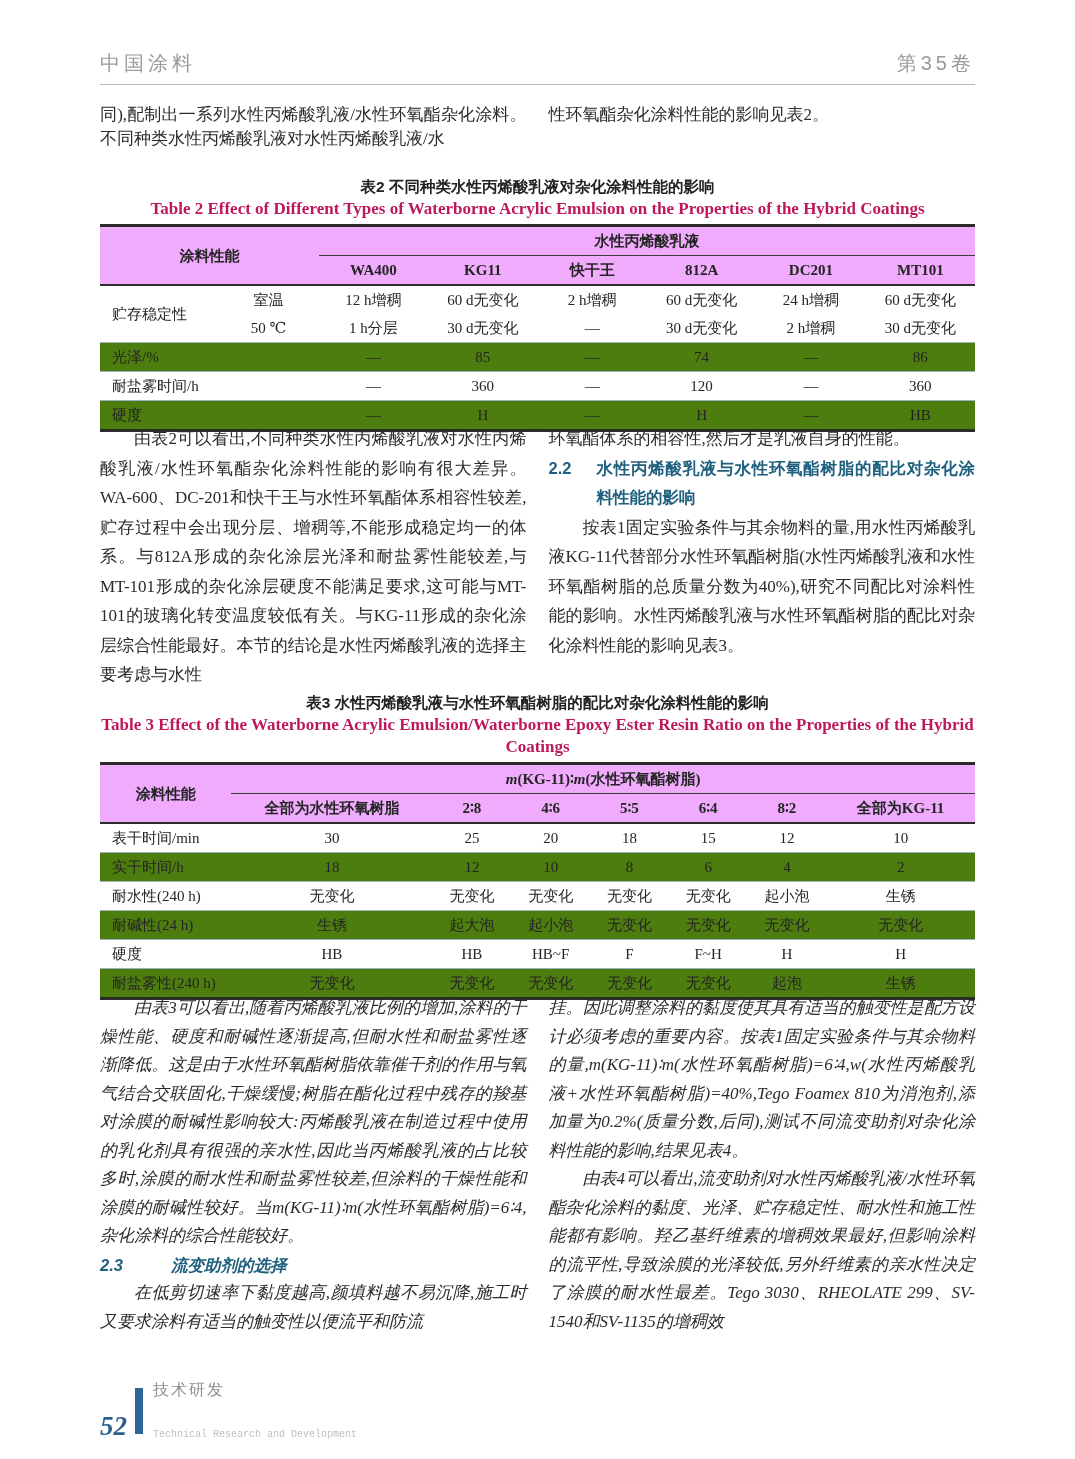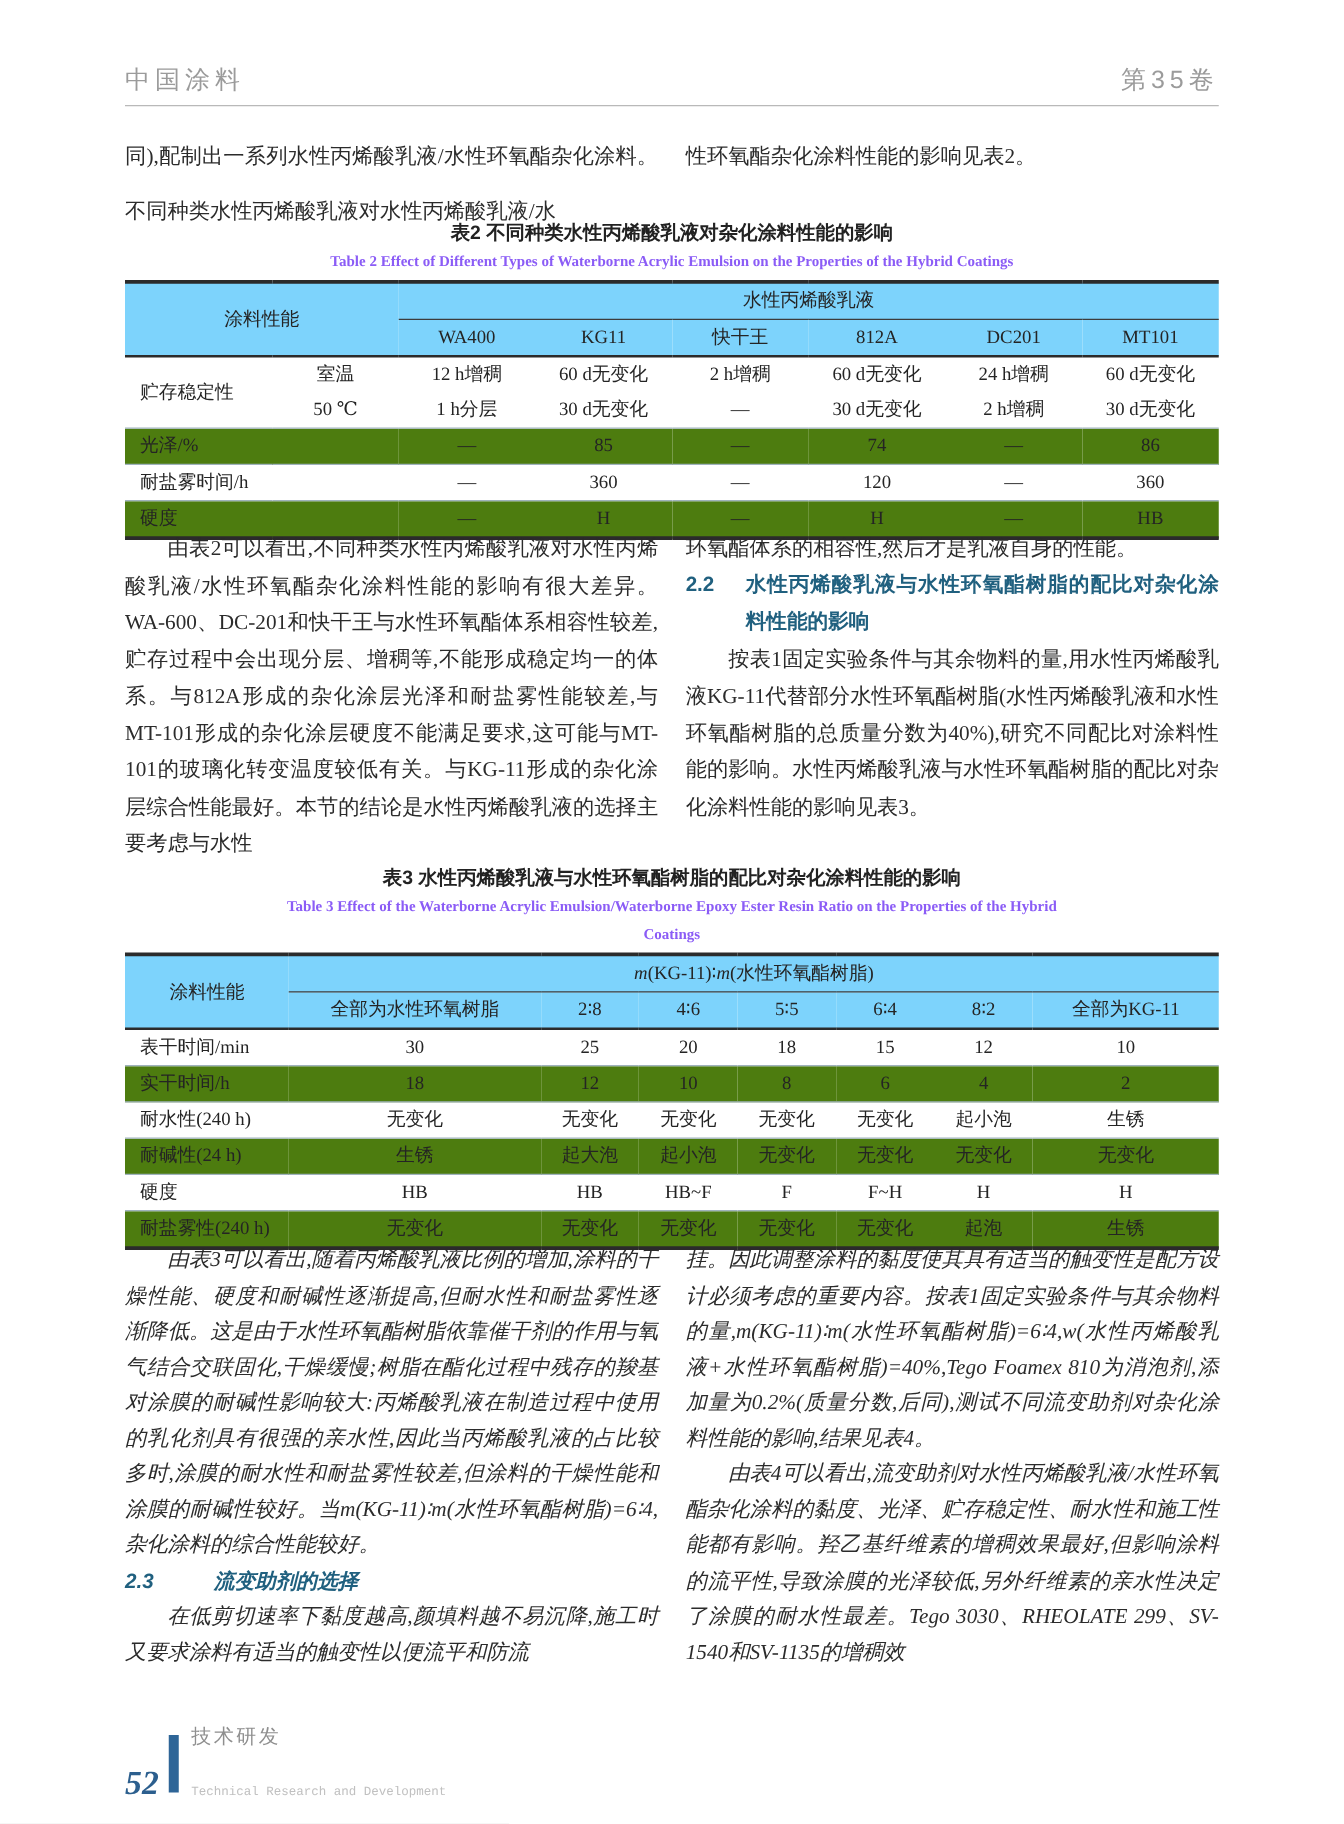--- a/index.html
+++ b/index.html
@@ -19,21 +19,21 @@
     padding-bottom:7px;border-bottom:1px solid #b9b9b9;
     font-family:"Liberation Sans","DejaVu Sans",sans-serif;
     font-size:20px;color:#9b9b9b;letter-spacing:4px;
   }
   
   .cols{position:absolute;left:100px;right:100px;display:flex;gap:22px;}
   .col{flex:1 1 0;min-width:0;}
   .cols p{margin:0;font-size:17px;text-align:justify;}
   .indent{text-indent:2em;}
   .intro{top:103px;}
-  .intro p{line-height:44px;}
+  .intro p{line-height:24px;}
   .mid{top:424px;}
   .mid p{line-height:29.5px;}
   .bottom{top:994px;font-style:italic;}
   .bottom p{line-height:28.5px;}
   
   .sec-heading{
     display:flex;align-items:flex-start;
     font-family:"Liberation Sans","DejaVu Sans",sans-serif;
     font-weight:bold;color:#20607f;font-size:16.5px;
   }
@@ -44,35 +44,35 @@
   
   .caption{position:absolute;left:100px;right:100px;text-align:center;}
   .t2cap{top:176px;}
   .t3cap{top:692px;}
   .cap-cn{
     font-family:"Liberation Sans","DejaVu Sans",sans-serif;
     font-weight:bold;font-size:15.5px;color:#222;line-height:22px;text-align:center;
   }
   .cap-en{
     font-family:"Liberation Serif","DejaVu Serif",serif;
-    font-weight:bold;font-size:12px;color:#8b5cf6;line-height:22px;
+    font-weight:bold;font-size:17px;color:#be185d;line-height:22px;
   }
   
   .dtable{
     position:absolute;left:100px;right:100px;
     border-collapse:collapse;table-layout:fixed;
     width:875px;
     font-size:15px;color:#242424;
     border-top:3px solid #2b2b2b;
     border-bottom:3px solid #2b2b2b;
   }
   #table2{top:224px;}
   #table3{top:762px;}
   .dtable thead th{
-    background:#7dd3fc;font-weight:normal;
+    background:#f0abfc;font-weight:bold;
     padding:2px 2px;line-height:24px;text-align:center;
   }
   .dtable thead{border-bottom:2px solid #2b2b2b;}
   .dtable th.group{border-bottom:1px solid #3c3c3c;}
   .dtable th.corner{text-align:center;}
   .dtable td{
     text-align:center;padding:1px 2px;line-height:26px;
     background:#ffffff;
   }
   .dtable td.lab{text-align:left;padding-left:12px;}

